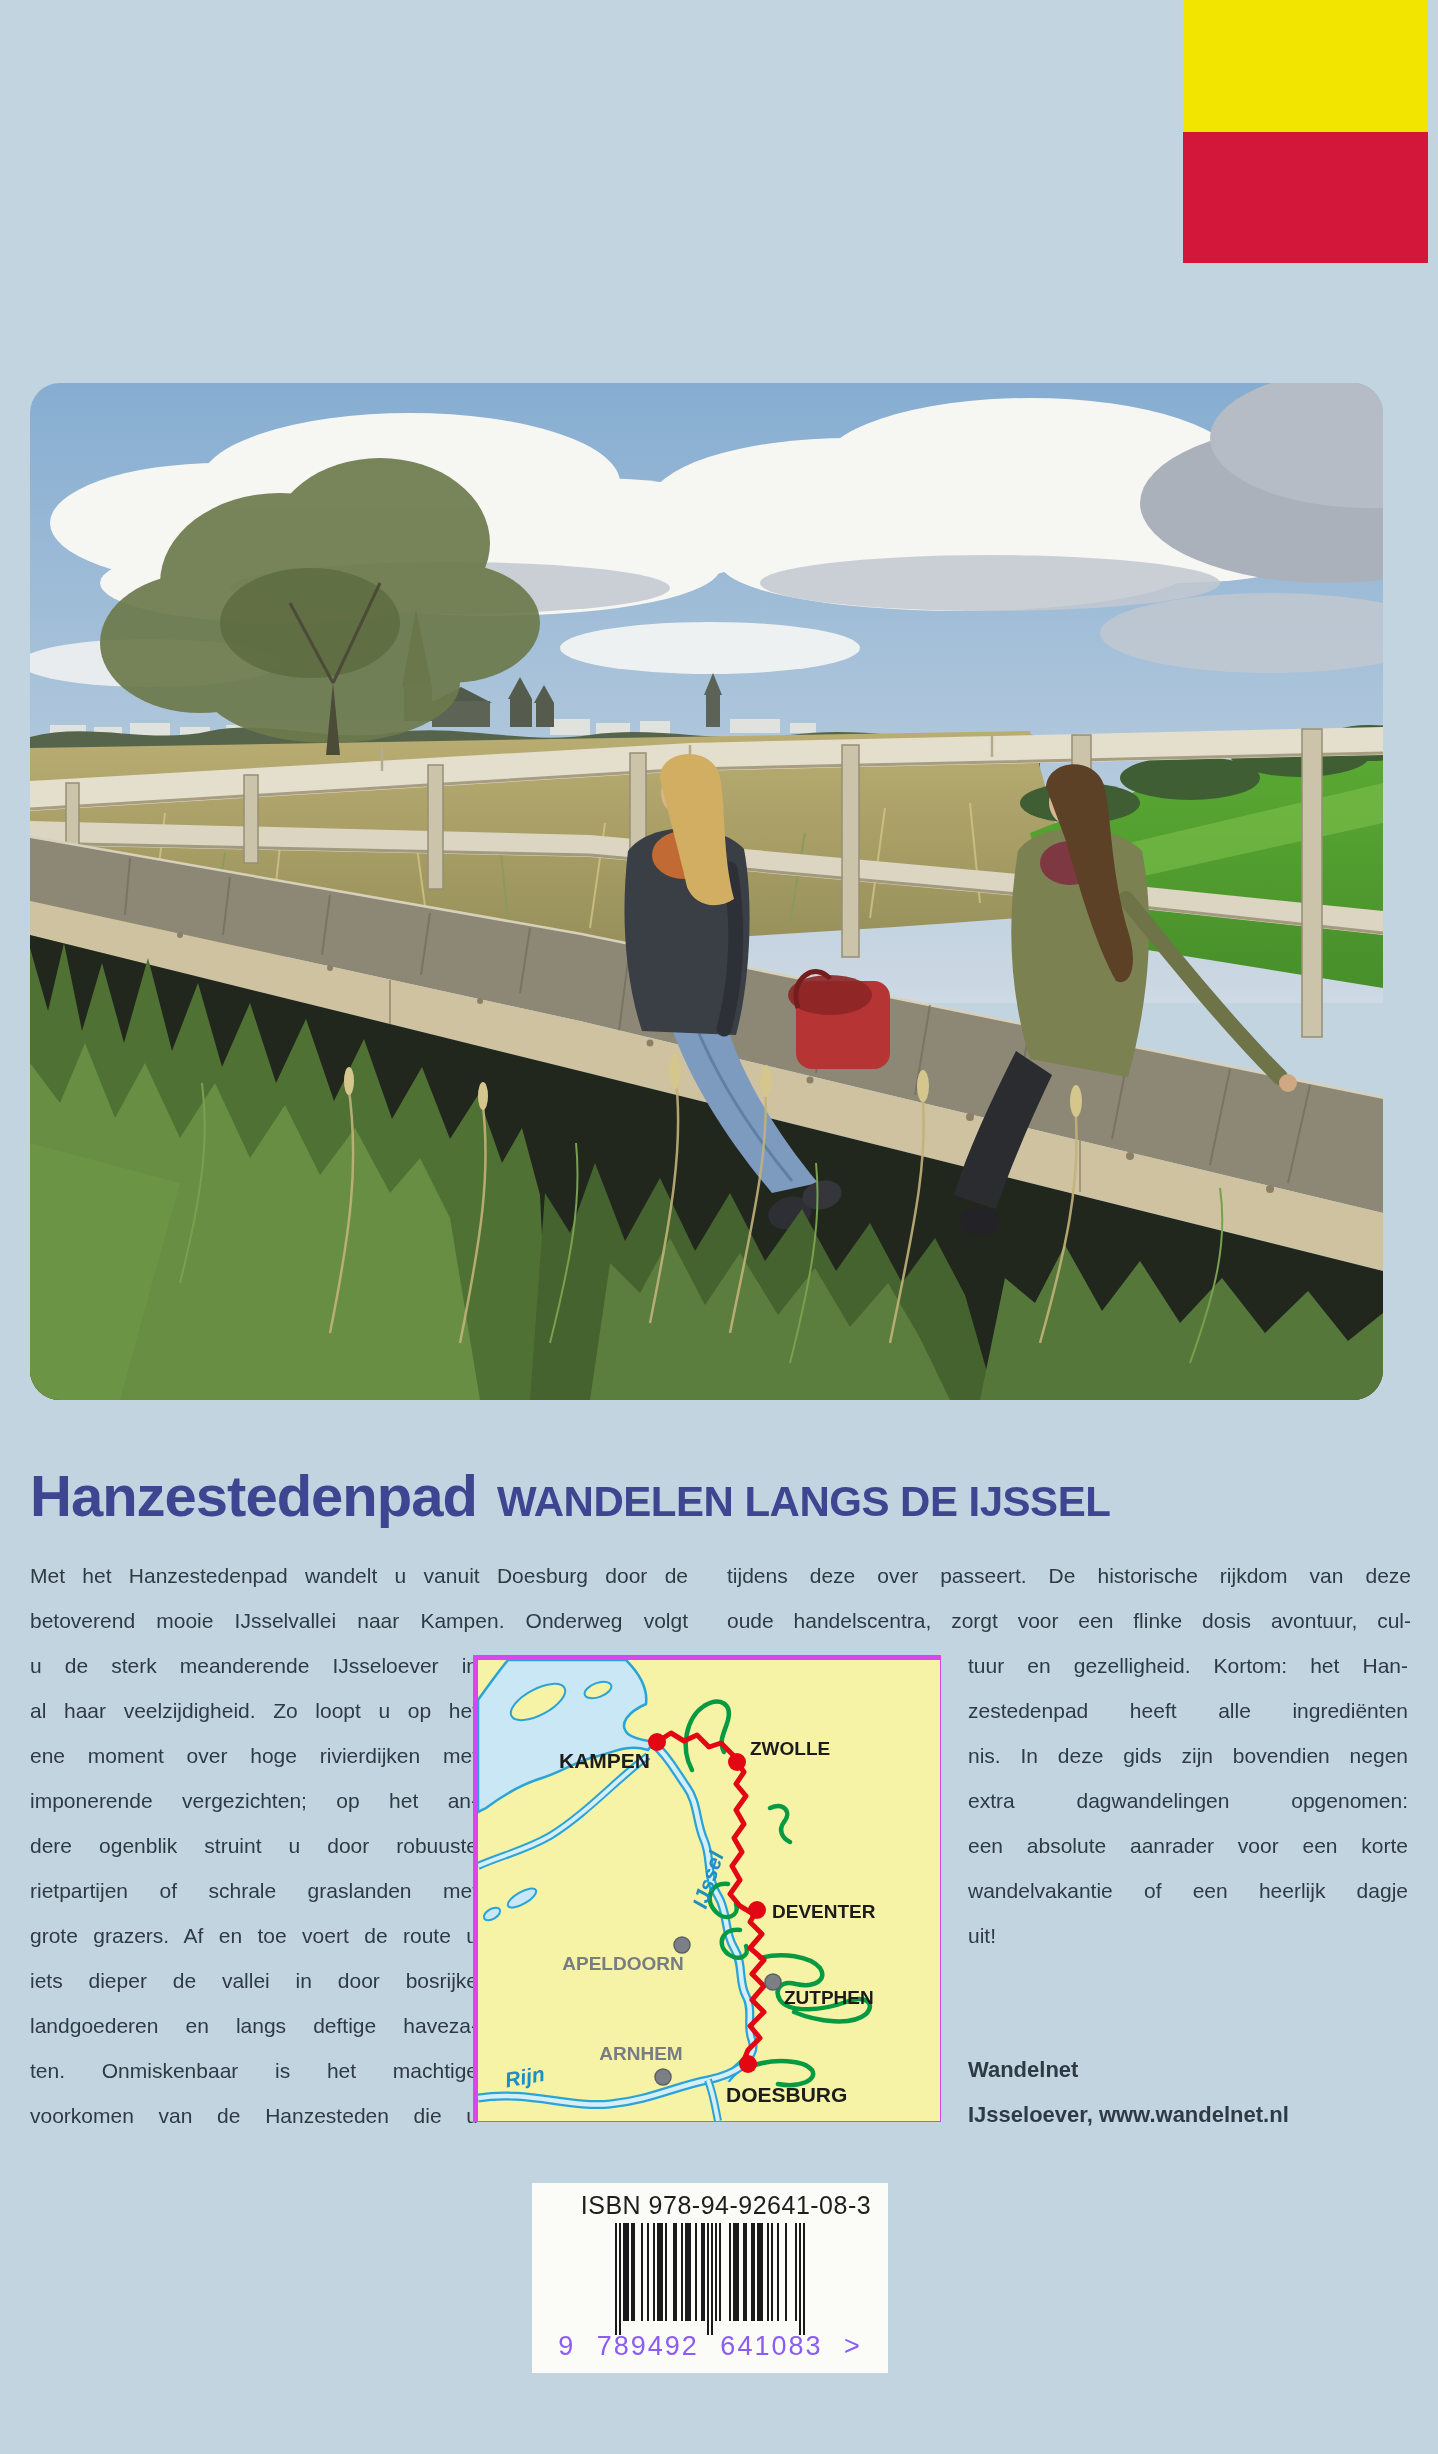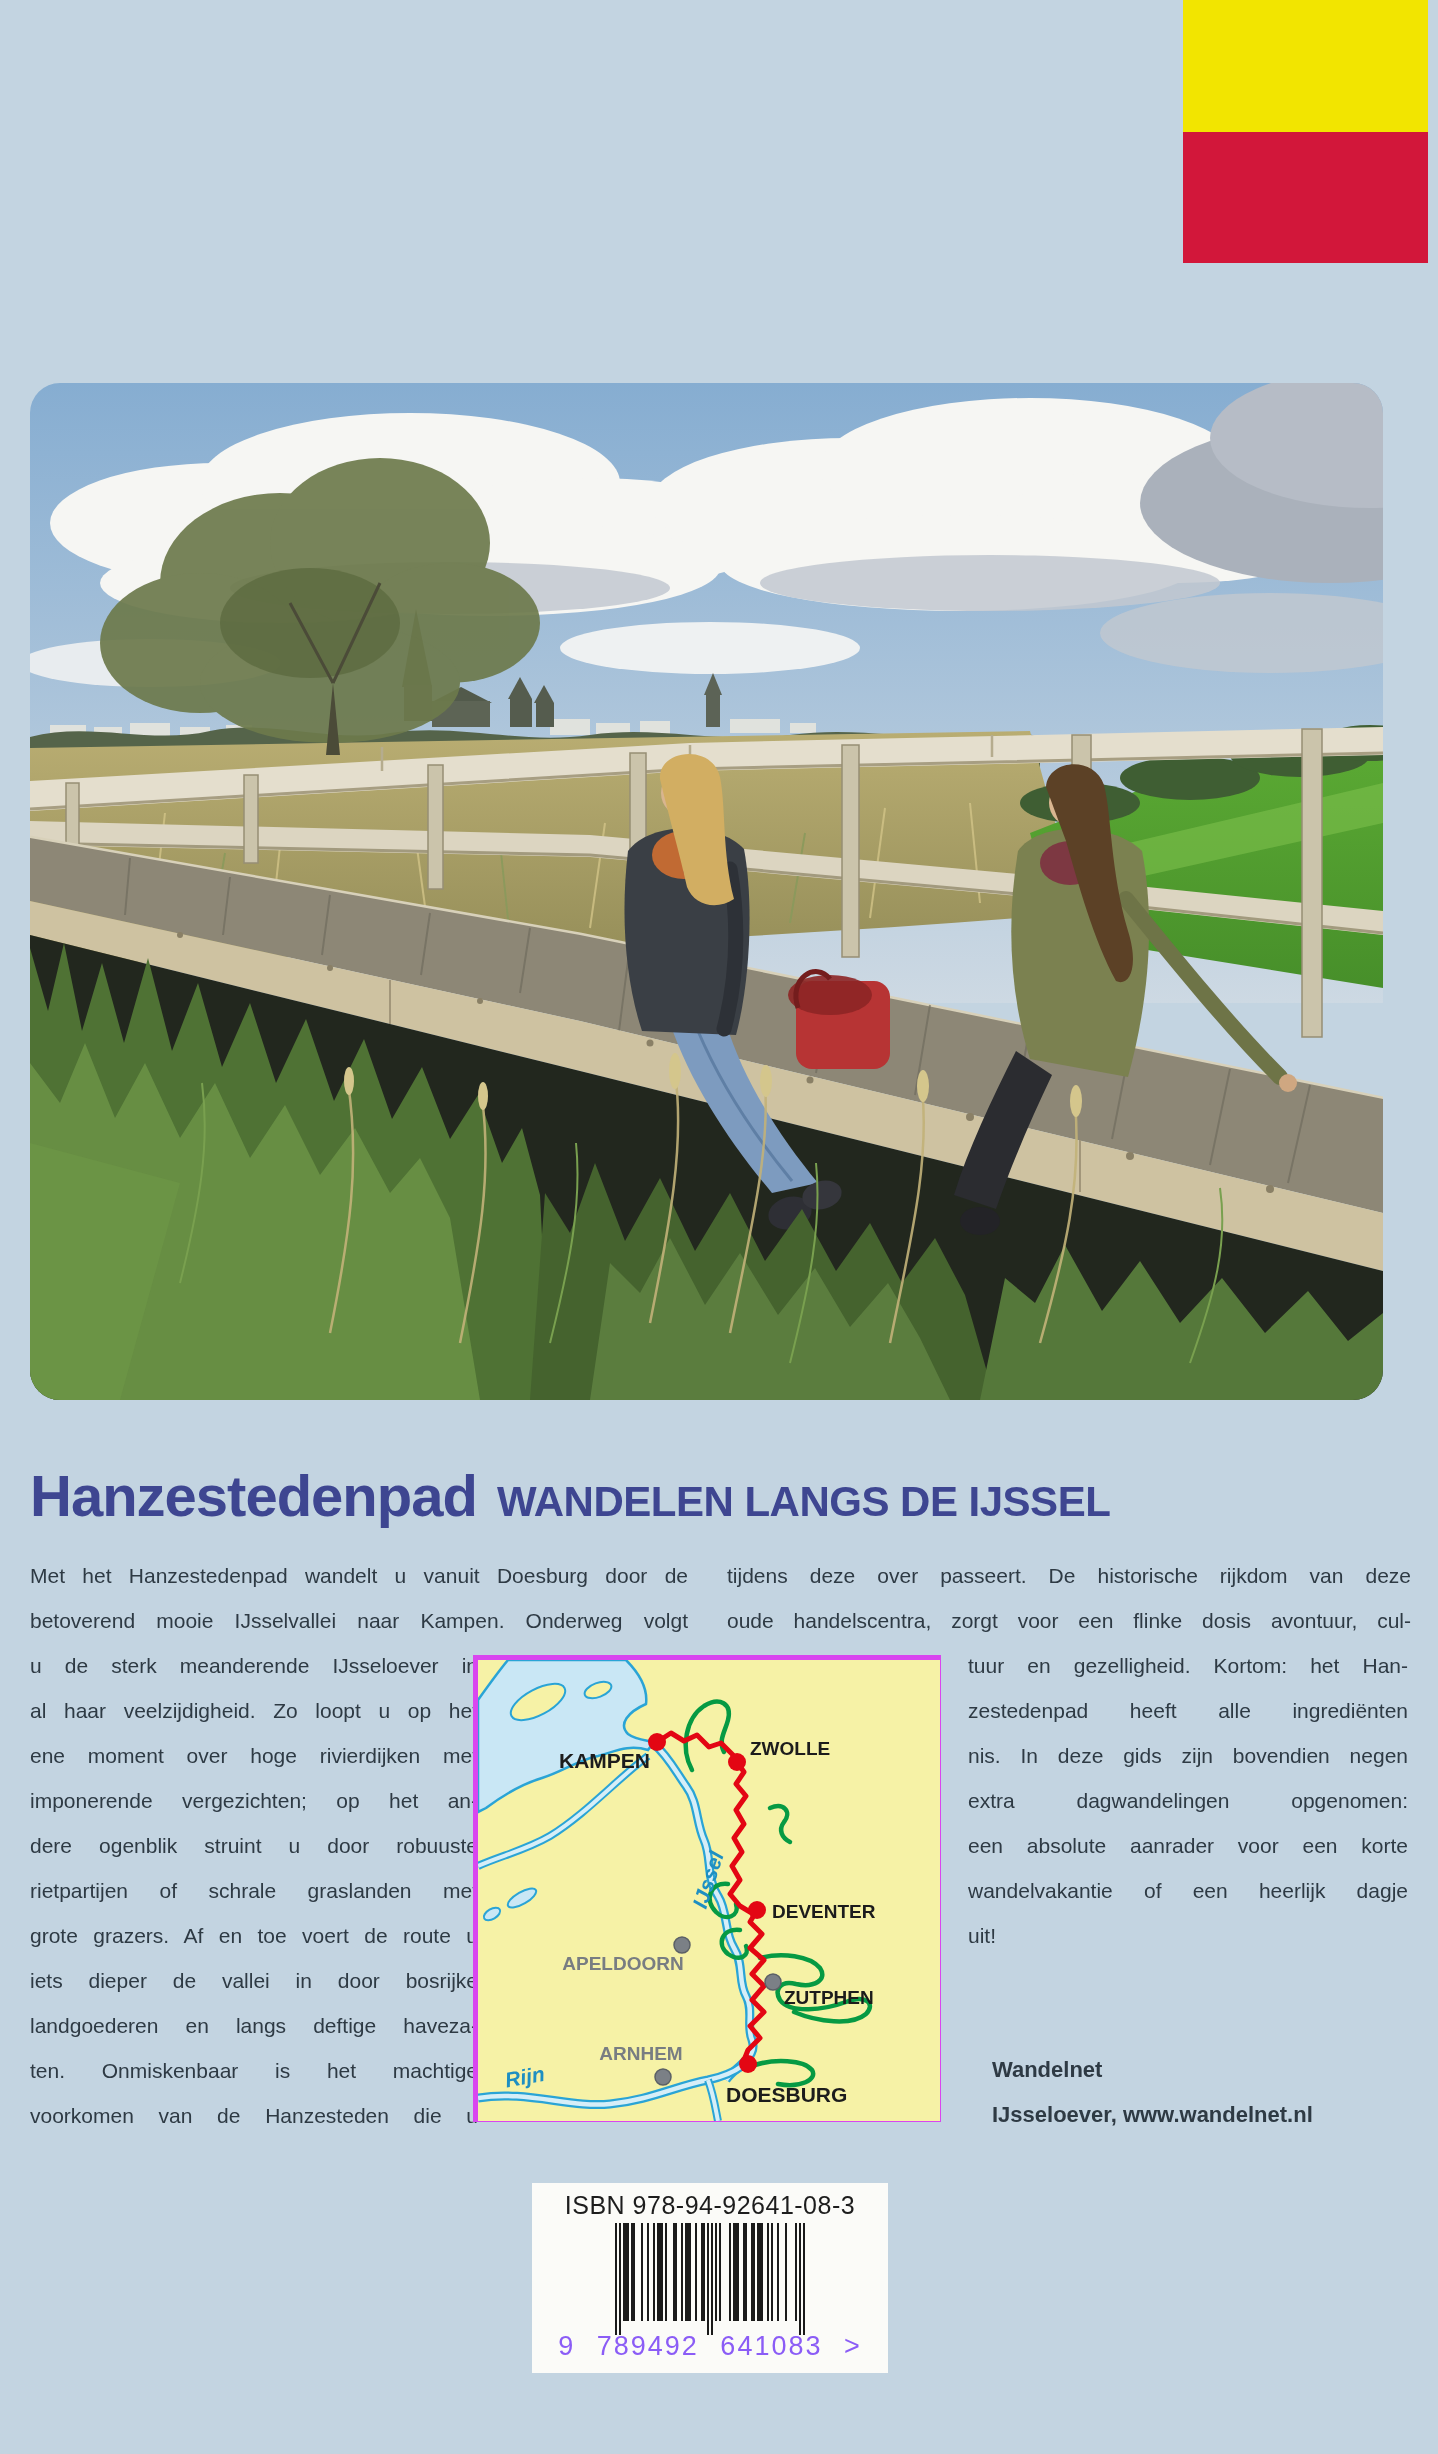--- a/index.html
+++ b/index.html
@@ -21,35 +21,35 @@
   #title-sub{font-size:42px;font-weight:600;letter-spacing:-0.5px;margin-left:20px;}
 
   
   .col{color:#2e3a44;font-size:21px;}
   .line{height:45px;line-height:45px;text-align:justify;text-align-last:justify;overflow:hidden;}
   .line.end{text-align-last:left;}
   #left-wide{left:30px;top:1553px;width:658px;}
   #left-narrow{left:30px;top:1643px;width:448px;}
   #right-wide{left:727px;top:1553px;width:684px;}
   #right-narrow{left:968px;top:1643px;width:440px;}
-  #publisher{left:968px;top:2047px;width:440px;color:#2e3a44;font-size:22px;font-weight:bold;margin-left:24px;}
+  #publisher{left:968px;top:2047px;width:440px;color:#2e3a44;font-size:22px;font-weight:bold;}
   #publisher div{height:45px;line-height:45px;}
 
   
   #map{left:473px;top:1655px;width:468px;height:467px;border:5px solid #d946ef;box-sizing:border-box;background:#f6f2a6;}
   #map svg{display:block;}
   .city-label{font-weight:bold;font-size:19px;fill:#1c1c1c;font-family:"Liberation Sans",sans-serif;}
   .city-label.big{font-size:21px;}
   .city-label.gray{fill:#787d82;}
   .river-label{font-weight:bold;font-style:italic;font-size:21px;fill:#1e8fc2;font-family:"Liberation Sans",sans-serif;}
 
   
   #isbn-box{left:532px;top:2183px;width:356px;height:190px;background:#fbfbf8;}
   #isbn-label{position:absolute;left:0;top:8px;width:100%;text-align:center;
-              font-size:25px;color:#1d1d1d;letter-spacing:0.5px;}
+              font-size:25px;color:#1d1d1d;letter-spacing:0.5px;padding-left:16px;}
   #barcode{position:absolute;left:83px;top:40px;}
   #isbn-digits{position:absolute;left:0;top:148px;width:100%;text-align:center;
                font-size:27px;color:#8b5cf6;letter-spacing:2px;word-spacing:12px;}
 </style>
 </head>
 <body>
 
 <div class="abs" id="flag">
   <div class="half" style="background:#f2e500"></div>
   <div class="half" style="background:#d2173a"></div>

